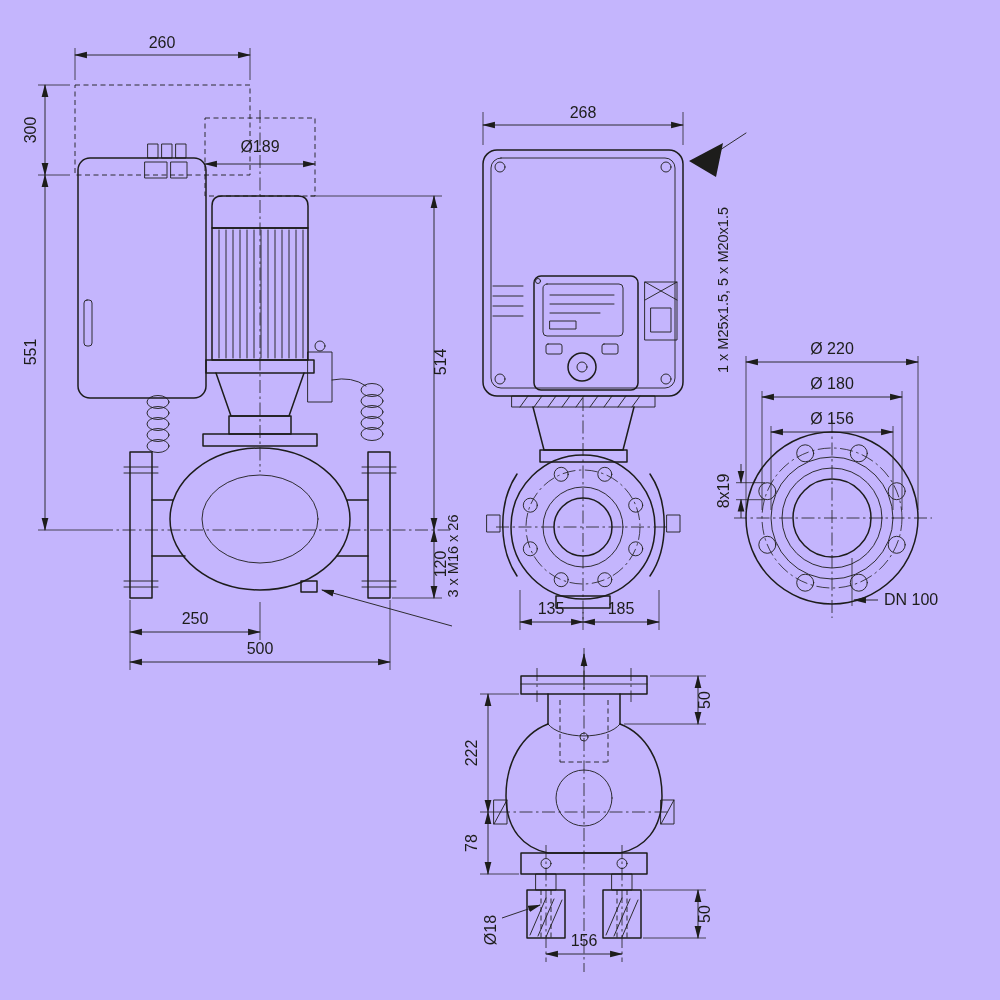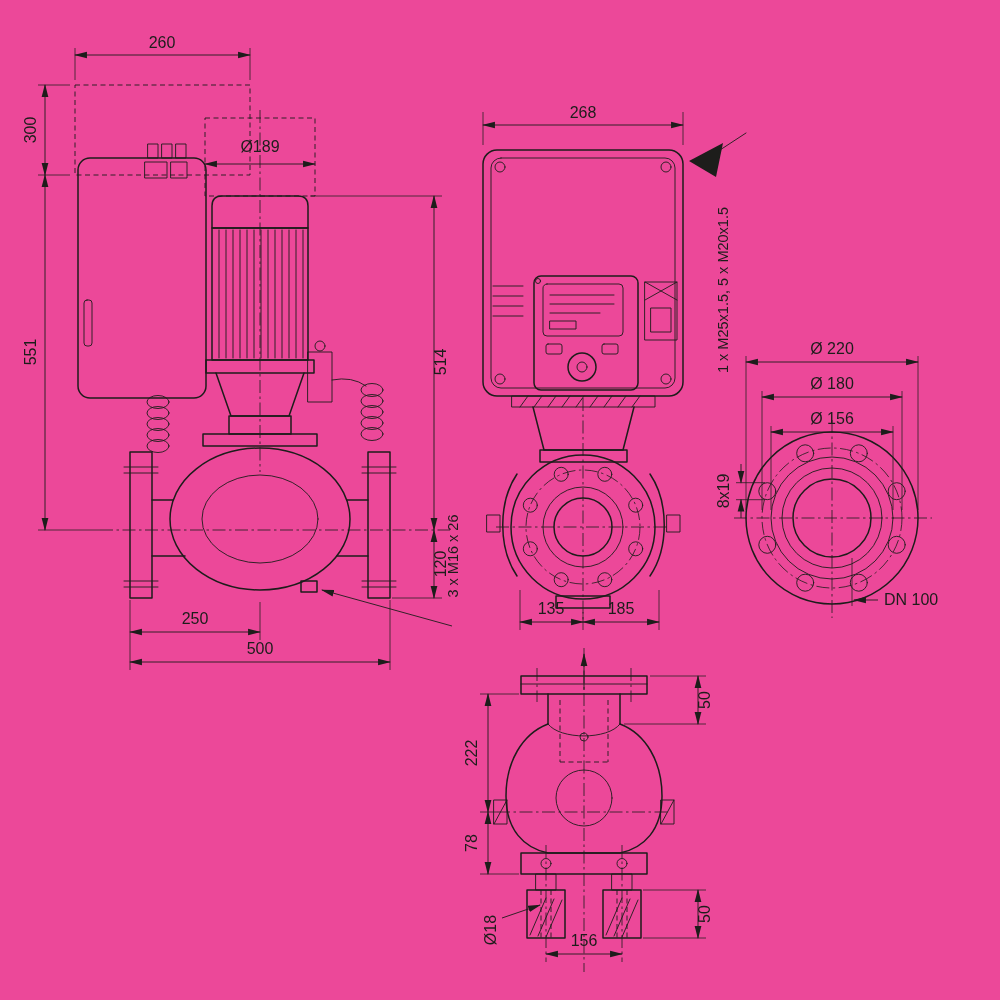--- a/index.html
+++ b/index.html
@@ -1,16 +1,16 @@
 <!DOCTYPE html>
 <html><head>
 <meta charset="utf-8">
 <style>
   html, body { margin: 0; padding: 0; background: #ffffff; }
-  .page { position: relative; width: 1000px; height: 1000px; background: #ec4899; overflow: hidden; }
+  .page { position: relative; width: 1000px; height: 1000px; background: #c4b5fd; overflow: hidden; }
   svg { display: block; }
   
   .o   { fill: none; stroke: #1d1d1b; stroke-width: 1.5; stroke-linejoin: round; stroke-linecap: round; }
   .t   { fill: none; stroke: #1d1d1b; stroke-width: 0.9; stroke-linejoin: round; stroke-linecap: round; }
   .d   { fill: none; stroke: #1d1d1b; stroke-width: 0.9; stroke-dasharray: 5 3.5; }
   .c   { fill: none; stroke: #1d1d1b; stroke-width: 0.8; stroke-dasharray: 13 3.5 2.5 3.5; }
   .dim { fill: none; stroke: #1d1d1b; stroke-width: 0.9; }
   .ext { fill: none; stroke: #1d1d1b; stroke-width: 0.75; }
   .fillb { fill: #1d1d1b; stroke: none; }
   text.lbl  { font: 16px "Liberation Sans", sans-serif; fill: #1d1d1b; }

